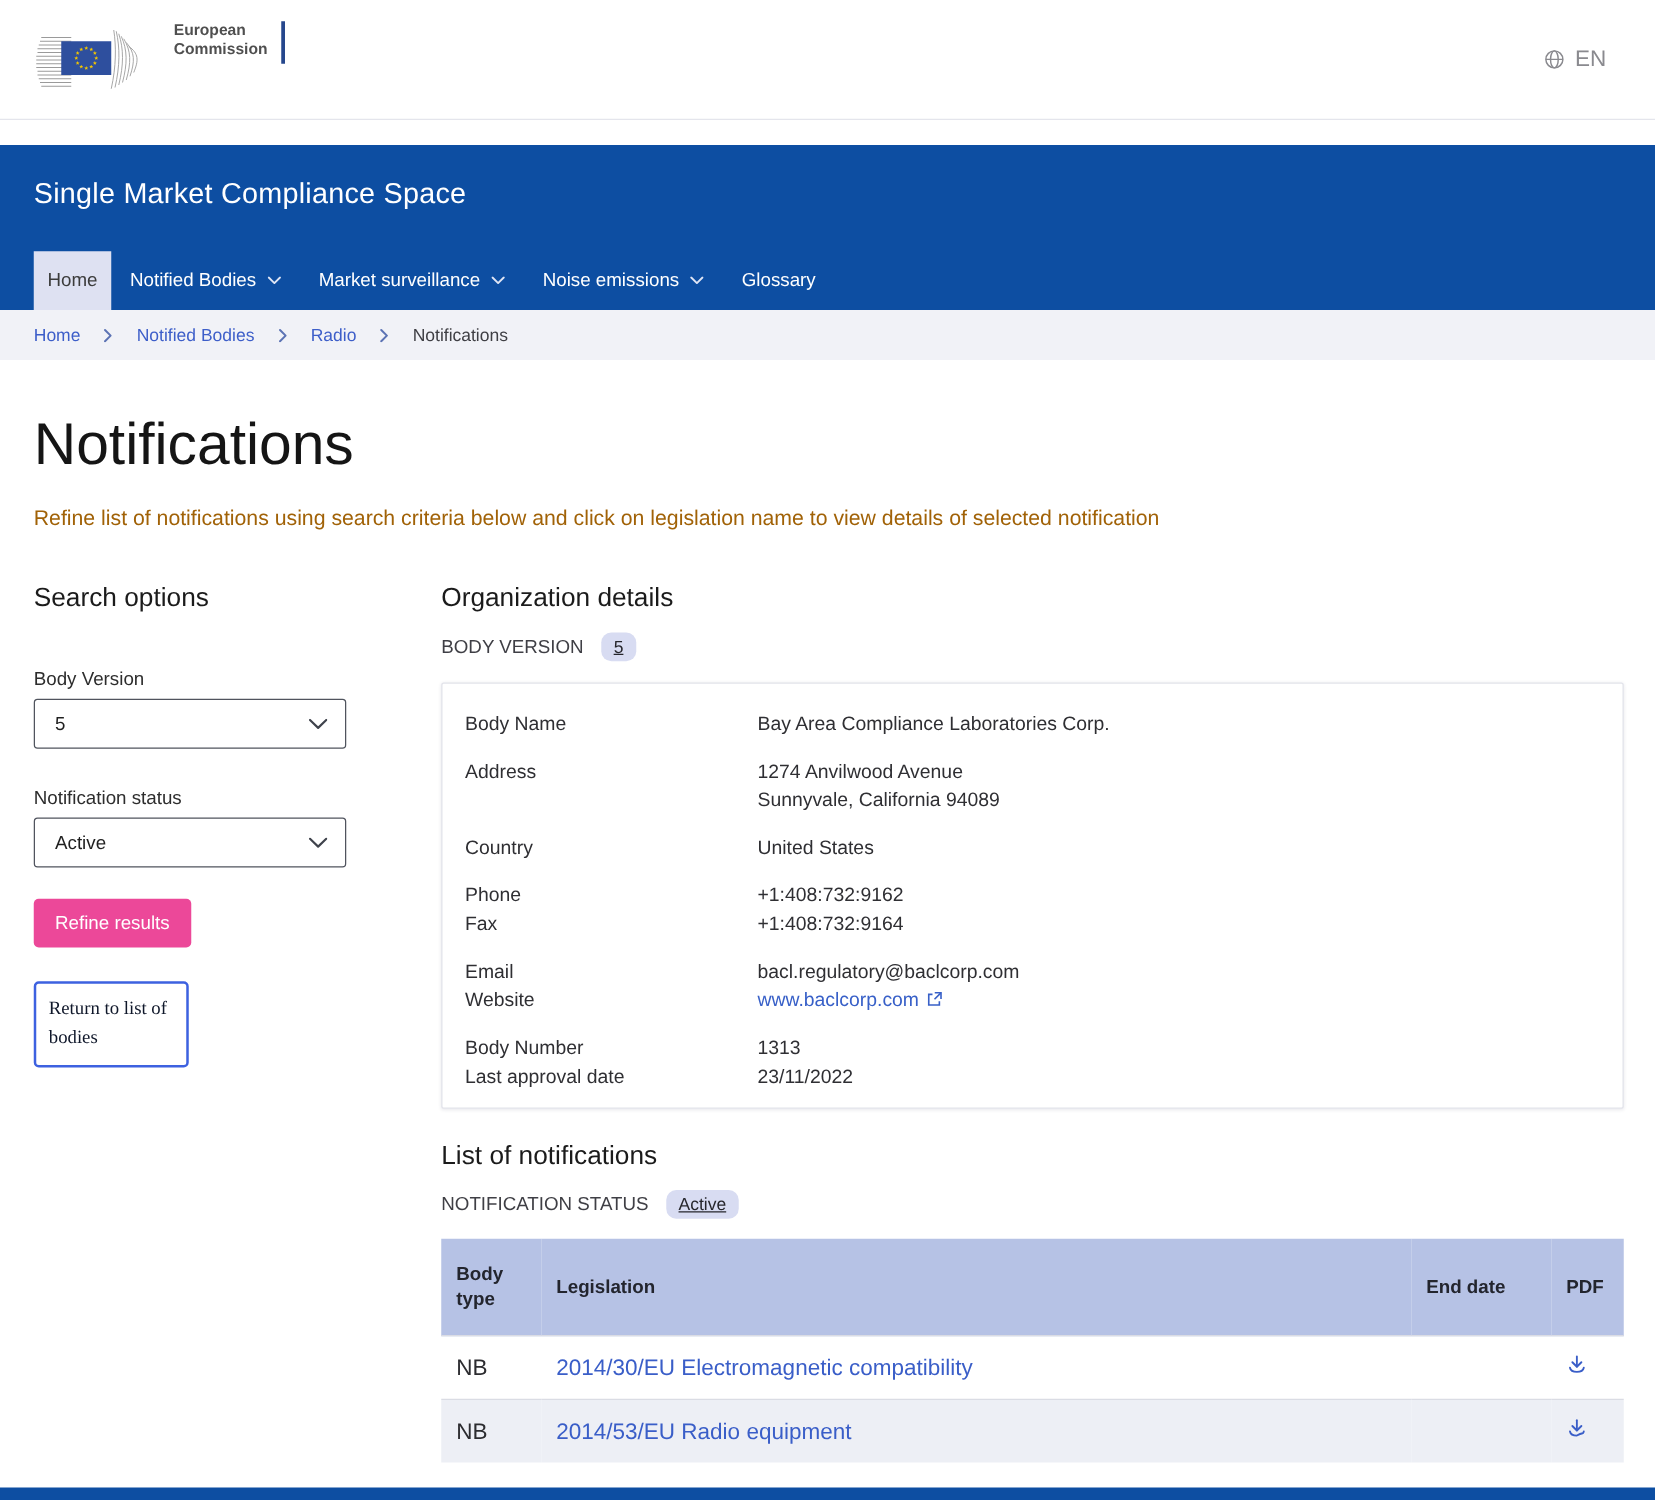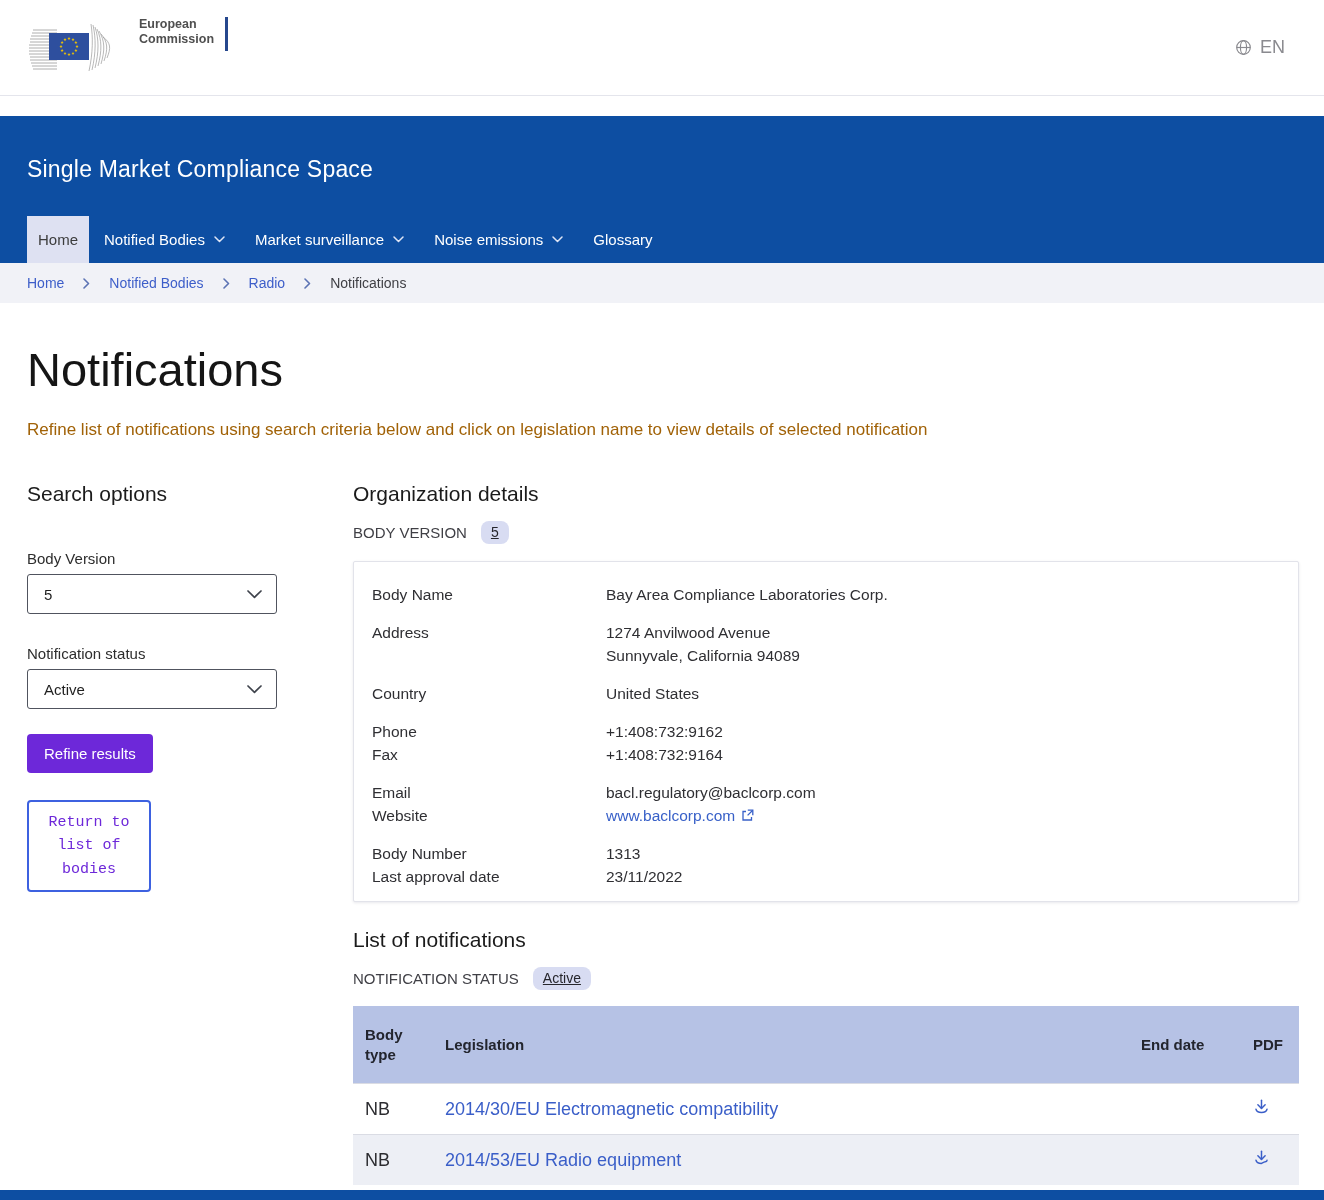--- a/index.html
+++ b/index.html
@@ -16,21 +16,21 @@
     padding: 0 39px 0 27px; border-bottom: 1px solid #e4e5ec; background:#fff;
   }
   .logo { display: flex; cursor: pointer; }
   .logo-text {
     margin-left: 12px; font-size: 12.5px; font-weight: 700; color: #4f4f4f; line-height: 1.2;
   }
   .logo-bar { width: 3px; height: 34px; background: #26478d; margin-left: 11px; }
   .lang { display: flex; align-items: center; gap: 8px; color: #8a8a8f; font-size: 18px; cursor: pointer; }
 
   
-  .masthead { margin-top: 20px; background: #0d4ea2; padding-top: 40px; }
+  .masthead { margin-top: 20px; background: #0d4ea2; padding-top: 25px; }
   .masthead-inner { padding-left: 27px; }
   .site-title { color: #fff; font-size: 23px; font-weight: 400; letter-spacing: 0.2px; }
   .main-nav { display: flex; margin-top: 33px; }
   .nav-tab {
     height: 47px; display: inline-flex; align-items: center; gap: 9px;
     padding: 0 15px; color: #fff; font-size: 15px;
   }
   .nav-tab.active { background: #dee1f2; color: #3c3c3c; padding: 0 11px; }
 
   
@@ -53,27 +53,27 @@
   .search-col { width: 250px; flex: none; margin-right: 76px; }
   .field-label { display: block; font-size: 15px; color: #2d2d2d; margin-bottom: 7px; }
   .search-col .field-label:first-of-type { margin-top: 44px; }
   .select {
     height: 40px; border: 1px solid #50545e; border-radius: 3px; background: #fff;
     display: flex; align-items: center; justify-content: space-between;
     padding: 0 14px 0 16px; font-size: 15px; color: #1f1f1f; cursor: pointer;
   }
   .select + .field-label { margin-top: 31px; }
   .btn-primary {
-    margin-top: 25px; background: #6d28d9; color: #fff; border: none; border-radius: 4px;
+    margin-top: 25px; background: #ec4899; color: #fff; border: none; border-radius: 4px;
     font-family: inherit; font-size: 15px; padding: 11px 17px; cursor: pointer; display: inline-block;
   }
   .btn-outline {
-    display: block; margin-top: 27px; width: 124px; background: #fff; color: #6d28d9;
-    border: 2px solid #3d61e0; border-radius: 4px; font-family: Liberation Mono, monospace; font-size: 15px;
-    padding: 9px 10px; line-height: 1.55; text-align: center; cursor: pointer;
+    display: block; margin-top: 27px; width: 124px; background: #fff; color: #0f172a;
+    border: 2px solid #3d61e0; border-radius: 4px; font-family: Liberation Serif, serif; font-size: 15px;
+    padding: 9px 10px; line-height: 1.55; text-align: left; cursor: pointer;
   }
 
   
   .details-col { flex: 1; min-width: 0; }
   .meta-row { margin-top: 15px; display: flex; align-items: center; gap: 14px; font-size: 15px; color: #3f3f45; }
   .badge {
     background: #d8dcf2; border-radius: 8px; padding: 3px 10px 4px;
     font-size: 14px; color: #26262c; text-decoration: underline;
   }
   .card {

